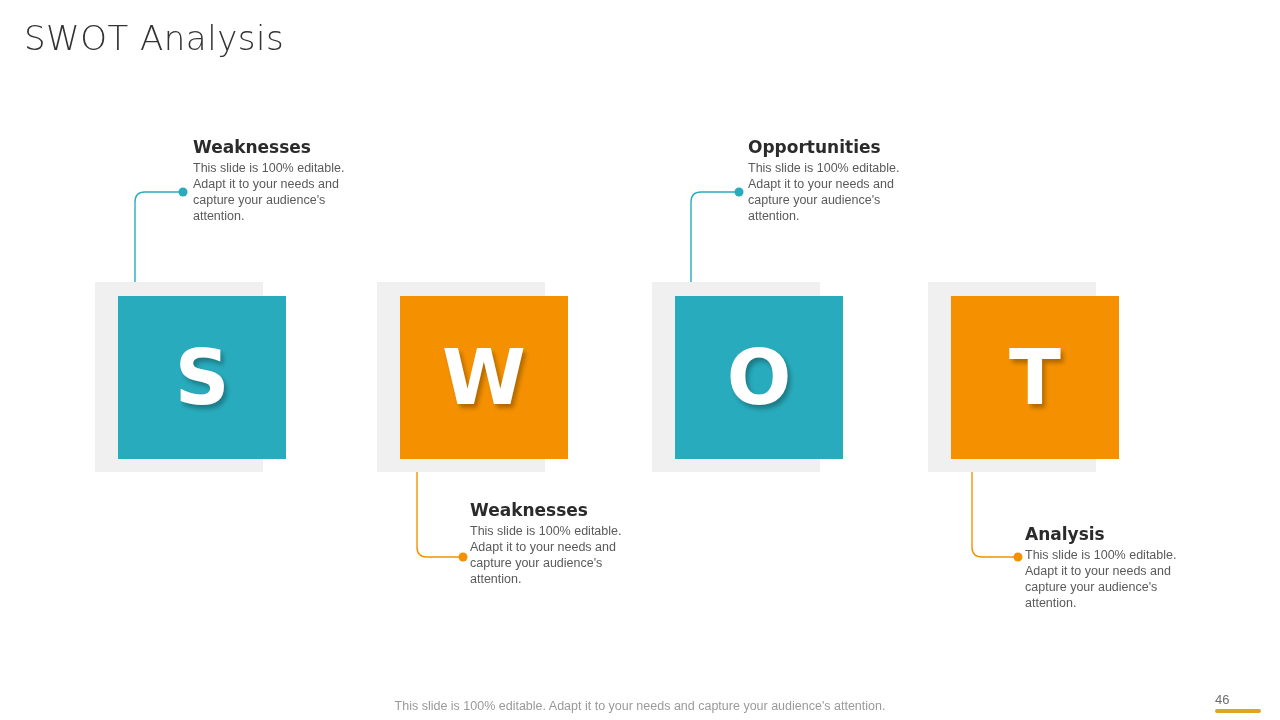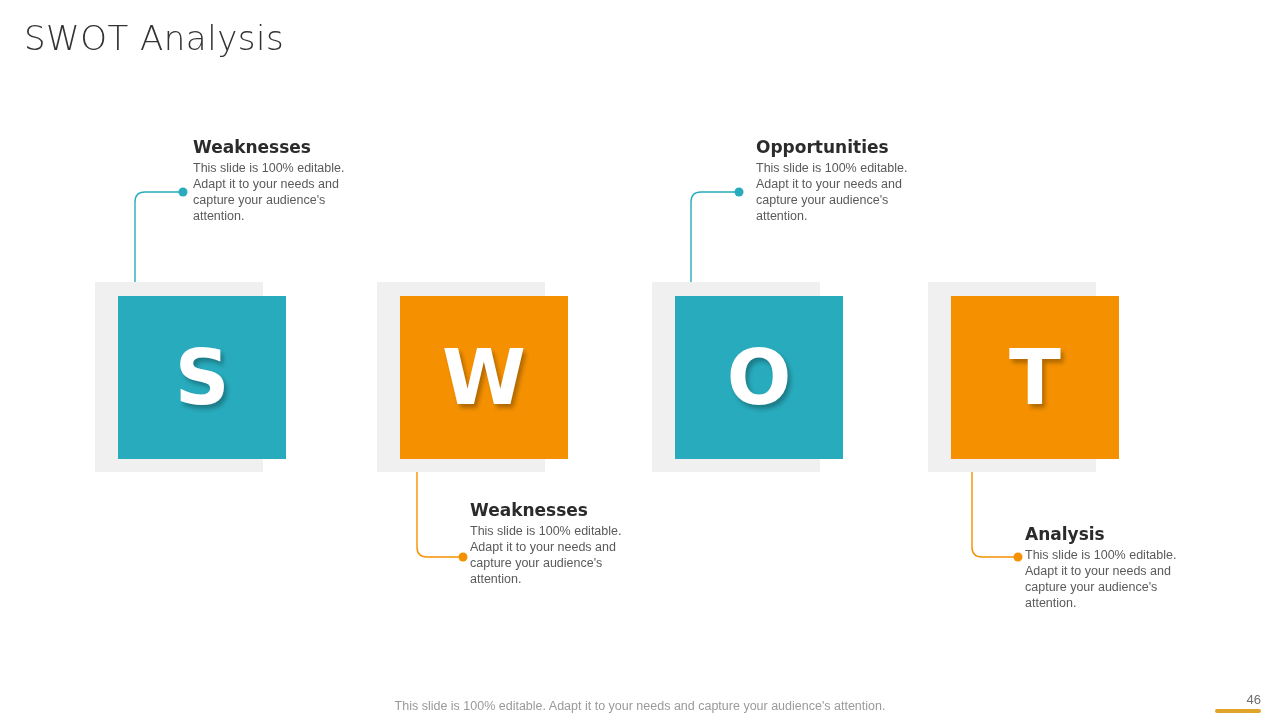--- a/index.html
+++ b/index.html
@@ -97,41 +97,41 @@
     white-space: nowrap;
   }
   .block-body {
     font-size: 12.5px;
     line-height: 16px;
     color: #5a5a5a;
     font-family: "Liberation Sans", sans-serif;
   }
 
   #block-strengths     { left: 193px; top: 137px; }
-  #block-opportunities { left: 748px; top: 137px; margin-left: 8px; }
+  #block-opportunities { left: 748px; top: 137px; }
   #block-weaknesses    { left: 470px; top: 500px; }
   #block-threats       { left: 1025px; top: 524px; }
 
   
   .footer-note {
     position: absolute;
     left: 0;
     top: 699px;
     width: 1280px;
     text-align: center;
     font-size: 12.5px;
     color: #9a9a9a;
     font-family: "Liberation Sans", sans-serif;
   }
   .page-badge {
     position: absolute;
     left: 1215px;
     top: 692px;
     width: 46px;
-    text-align: right;
+    text-align: left;
   }
   .page-num {
     font-size: 13px;
     color: #6e6e6e;
     font-family: "Liberation Sans", sans-serif;
     line-height: 15px;
   }
   .page-rule {
     width: 46px;
     height: 4px;

